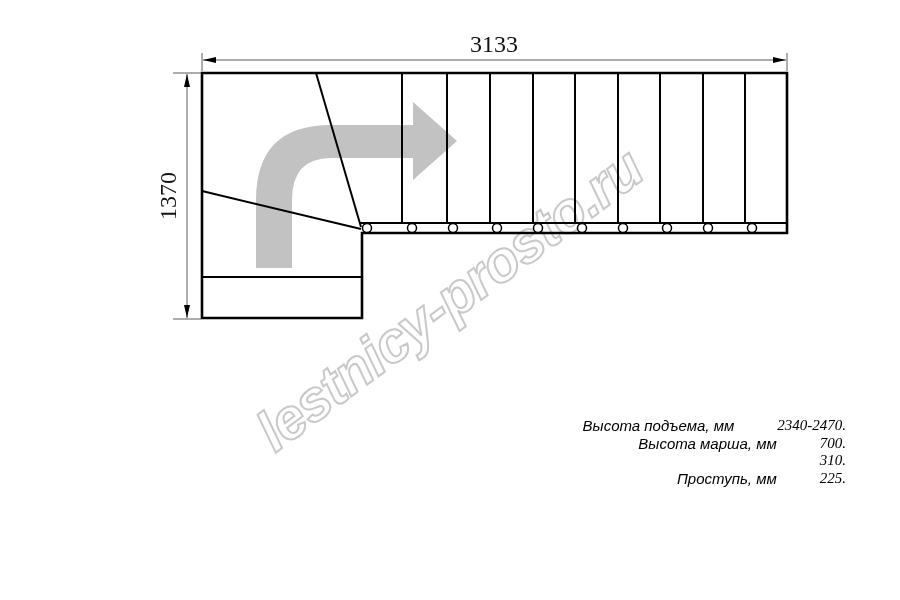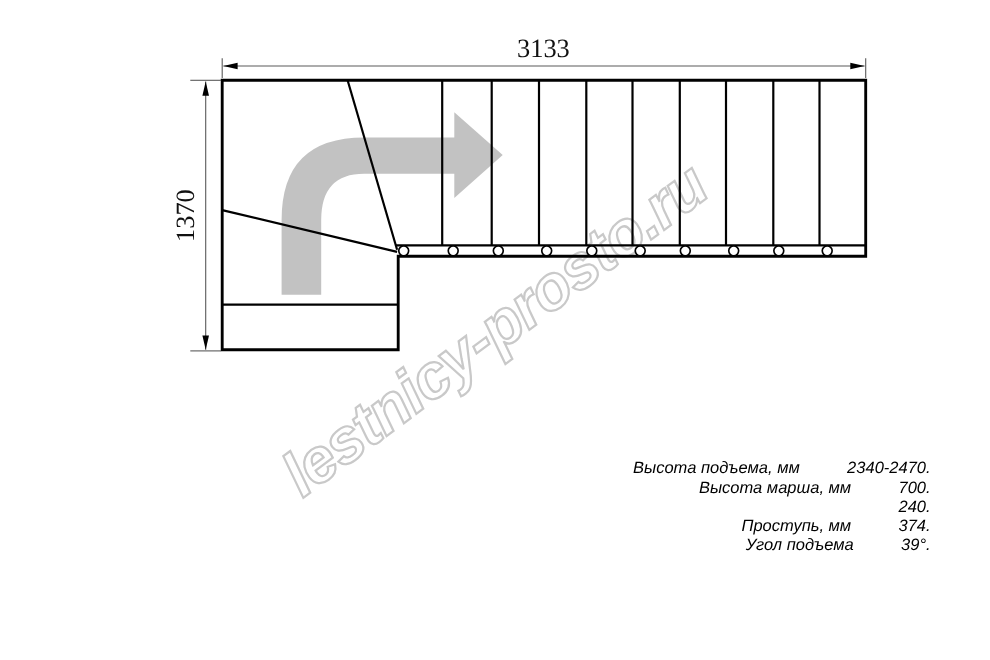--- a/index.html
+++ b/index.html
@@ -29,21 +29,21 @@
     left: 613px;
     top: 417px;
     width: 233px;
     font-style: italic;
     font-size: 15px;
     line-height: 17.5px;
     color: #000000;
   }
   .spec-row { display: flex; justify-content: flex-end; gap: 43px; }
   .spec-label { white-space: nowrap; }
-  .spec-value { white-space: nowrap; text-align: right; }
+  .spec-value { white-space: nowrap; text-align: right; font-family: Liberation Serif, serif; }
 </style>
 </head>
 <body>
 
 <div class="canvas">
 
   <svg class="plan-svg" width="900" height="600" viewBox="0 0 900 600">
 
     <g>
       <path d="M256,268 L256,200 Q256,125 331,125 L413,125 L413,102 L457,141 L413,180 L413,158 L331,158 Q292,158 292,200 L292,268 Z" fill="#c2c2c2" stroke="none"></path>
@@ -114,25 +114,21 @@
   <div class="specs">
     <div class="spec-row">
       <span class="spec-label">Высота подъема, мм</span>
       <span class="spec-value">2340-2470.</span>
     </div>
     <div class="spec-row">
       <span class="spec-label">Высота марша, мм</span>
       <span class="spec-value">700.</span>
     </div>
     <div class="spec-row">
-      <span class="spec-value">240.</span>
+      <span class="spec-value">310.</span>
     </div>
     <div class="spec-row">
       <span class="spec-label">Проступь, мм</span>
-      <span class="spec-value">374.</span>
-    </div>
-    <div class="spec-row">
-      <span class="spec-label">Угол подъема</span>
-      <span class="spec-value">39°.</span>
+      <span class="spec-value">225.</span>
     </div>
   </div>
 
 </div>
 
 </body></html>

